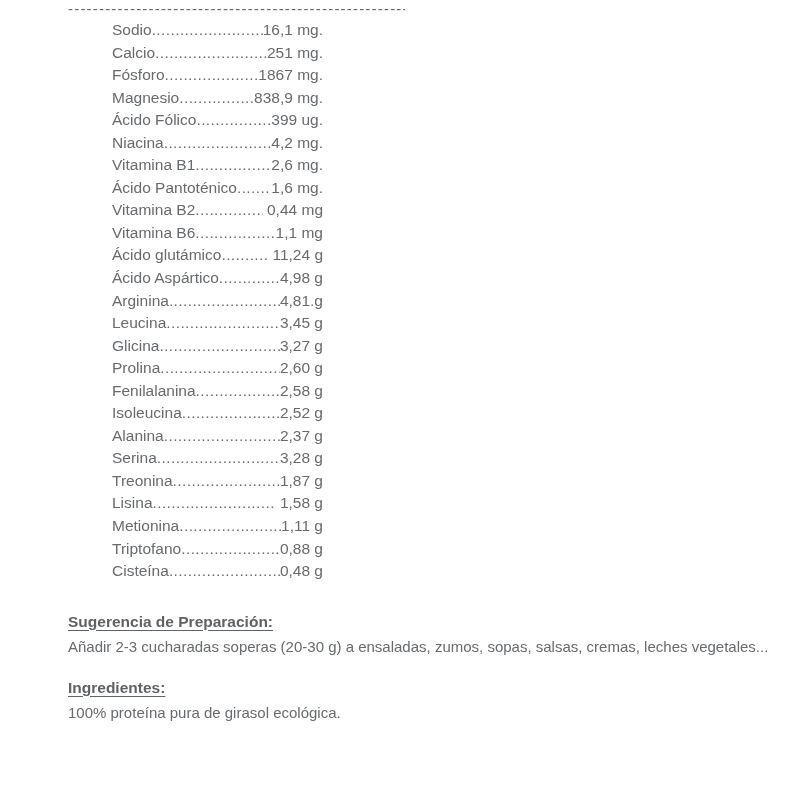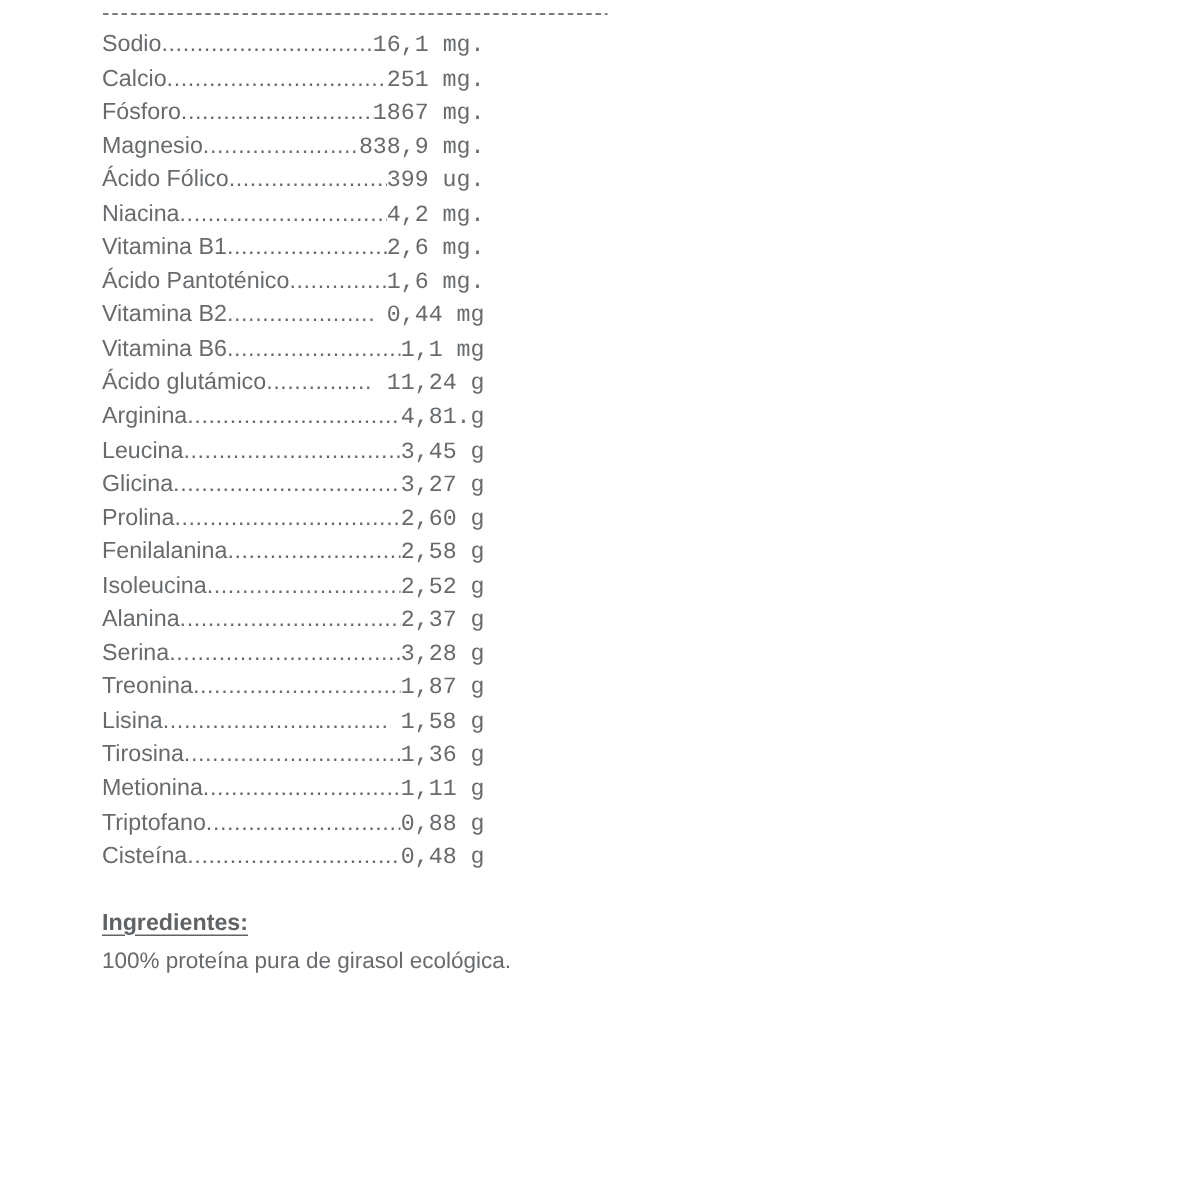--- a/index.html
+++ b/index.html
@@ -34,35 +34,35 @@
     font-size: 15.5px;
   }
   .nutrient-row {
     display: flex;
     align-items: baseline;
     height: 22.55px;
   }
   .nutrient-label {
     white-space: pre;
     flex: 0 0 auto;
+    margin-left: 44px;
   }
   .dot-leader {
     flex: 1 1 auto;
     overflow: hidden;
     white-space: nowrap;
     min-width: 8px;
   }
   .dot-leader::before {
     content: "......................................................................................................";
     letter-spacing: 0.4px;
   }
   .nutrient-value {
     white-space: pre;
     flex: 0 0 auto;
-    font-family: Liberation Mono, monospace;
   }
   
   .section-preparation { margin-top: 27px; }
   .section-ingredients { margin-top: 21px; }
   .section-title {
     font-size: 15.5px;
     font-weight: bold;
     color: #606366;
     text-decoration: underline;
     text-underline-offset: 3px;
@@ -132,20 +132,25 @@
       <span class="nutrient-label">Vitamina B6</span>
       <span class="dot-leader"></span>
       <span class="nutrient-value">1,1 mg</span>
     </div>
       <div class="nutrient-row">
       <span class="nutrient-label">Ácido glutámico</span>
       <span class="dot-leader"></span>
       <span class="nutrient-value"> 11,24 g</span>
     </div>
       <div class="nutrient-row">
+      <span class="nutrient-label">Ácido Aspártico</span>
+      <span class="dot-leader"></span>
+      <span class="nutrient-value">4,98 g</span>
+    </div>
+      <div class="nutrient-row">
       <span class="nutrient-label">Arginina</span>
       <span class="dot-leader"></span>
       <span class="nutrient-value">4,81.g</span>
     </div>
       <div class="nutrient-row">
       <span class="nutrient-label">Leucina</span>
       <span class="dot-leader"></span>
       <span class="nutrient-value">3,45 g</span>
     </div>
       <div class="nutrient-row">
@@ -182,40 +187,39 @@
       <span class="nutrient-label">Treonina</span>
       <span class="dot-leader"></span>
       <span class="nutrient-value">1,87 g</span>
     </div>
       <div class="nutrient-row">
       <span class="nutrient-label">Lisina</span>
       <span class="dot-leader"></span>
       <span class="nutrient-value"> 1,58 g</span>
     </div>
       <div class="nutrient-row">
-      <span class="nutrient-label">Tirosina</span>
-      <span class="dot-leader"></span>
-      <span class="nutrient-value">1,36 g</span>
-    </div>
-      <div class="nutrient-row">
       <span class="nutrient-label">Metionina</span>
       <span class="dot-leader"></span>
       <span class="nutrient-value">1,11 g</span>
     </div>
       <div class="nutrient-row">
       <span class="nutrient-label">Triptofano</span>
       <span class="dot-leader"></span>
       <span class="nutrient-value">0,88 g</span>
     </div>
       <div class="nutrient-row">
       <span class="nutrient-label">Cisteína</span>
       <span class="dot-leader"></span>
       <span class="nutrient-value">0,48 g</span>
     </div>
     </div>
 
+  <div class="section-preparation">
+    <div class="section-title">Sugerencia de Preparación:</div>
+    <div class="section-body">Añadir 2-3 cucharadas soperas (20-30 g) a ensaladas, zumos, sopas, salsas, cremas, leches vegetales...</div>
+  </div>
 
   <div class="section-ingredients">
     <div class="section-title">Ingredientes:</div>
     <div class="section-body">100% proteína pura de girasol ecológica.</div>
   </div>
 
 </div>
 
 </body></html>

